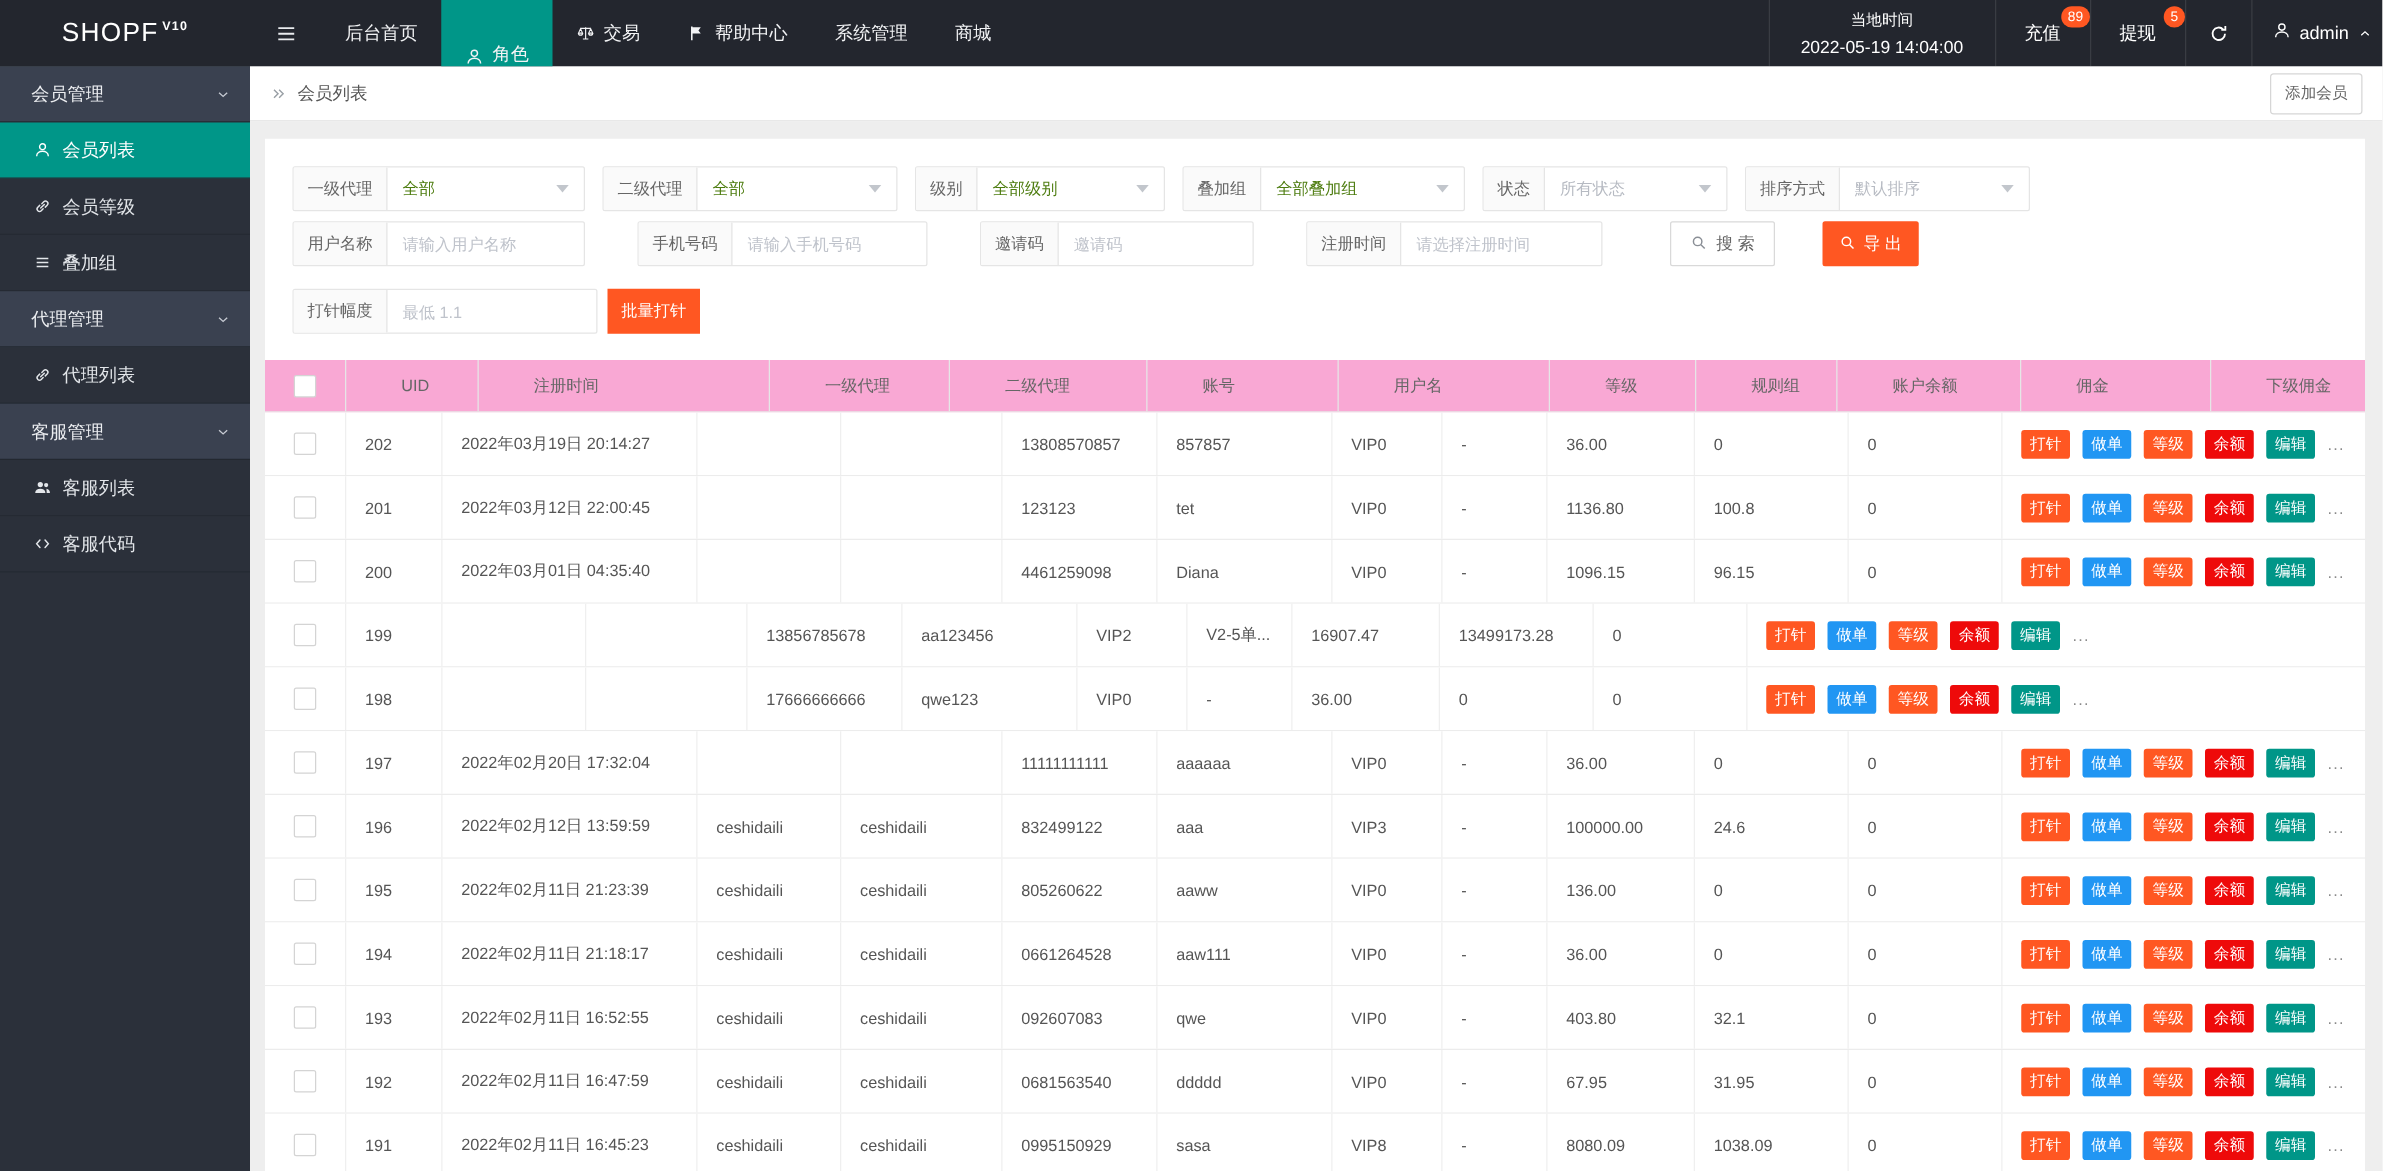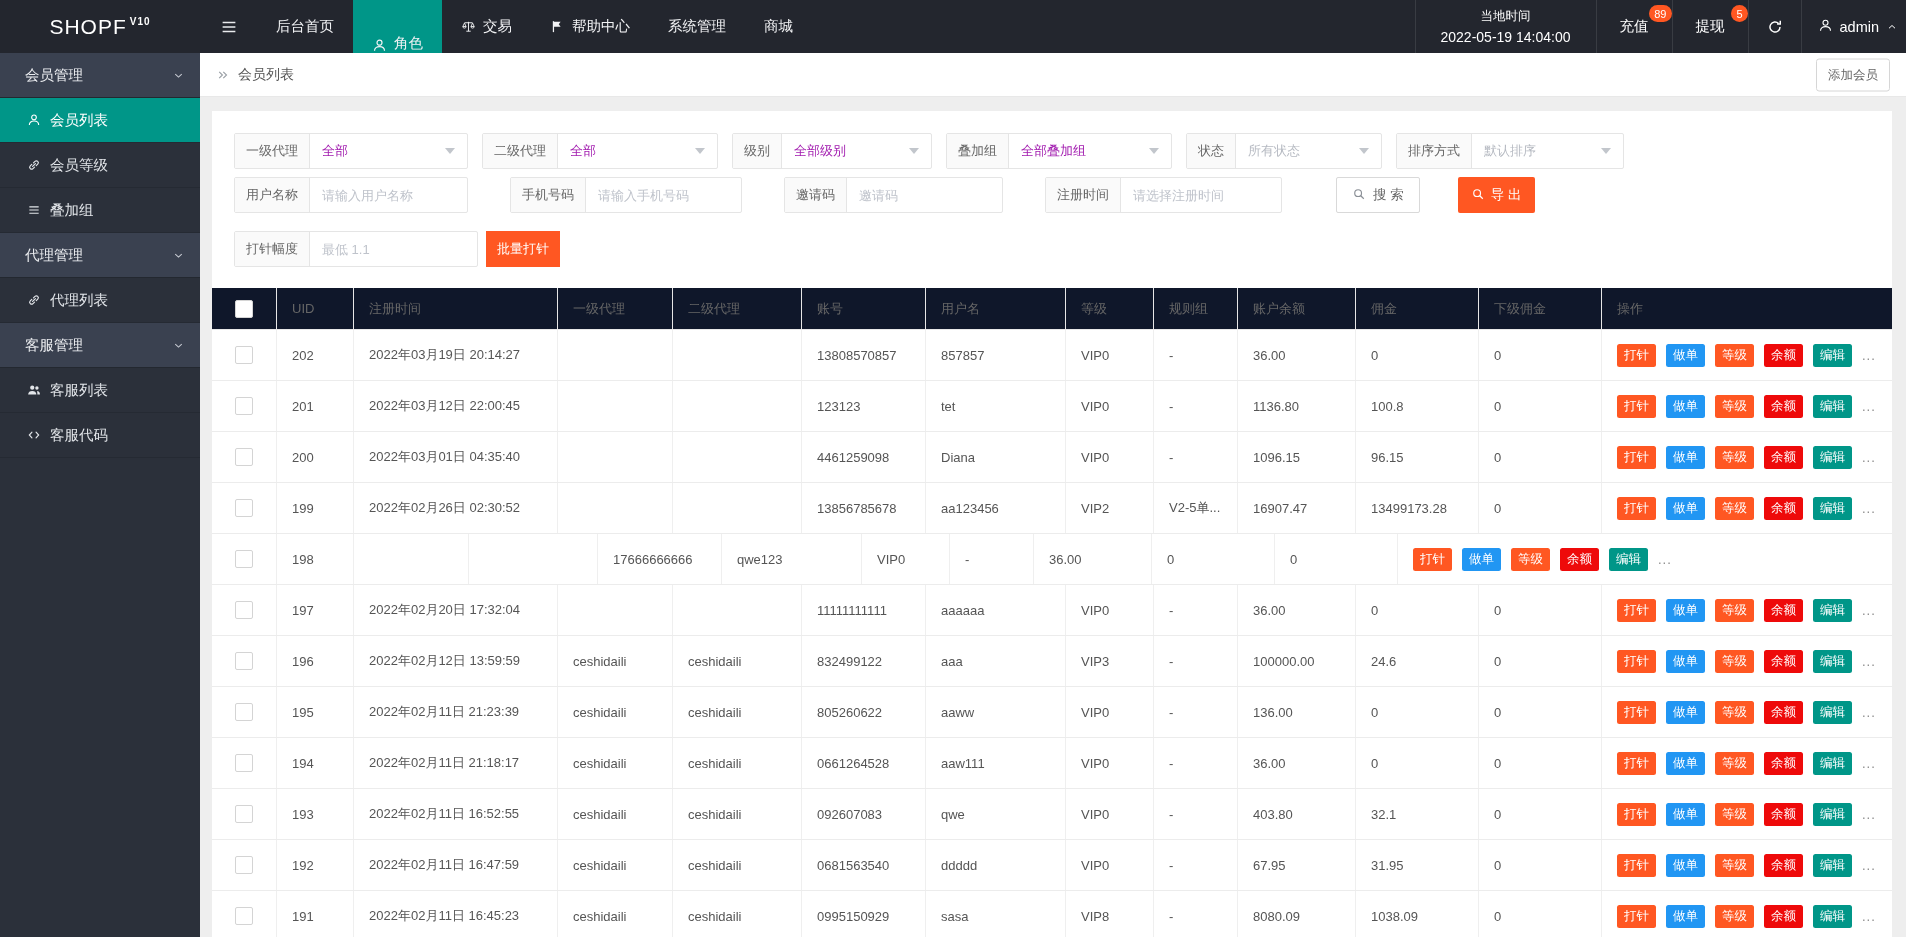--- a/index.html
+++ b/index.html
@@ -50,37 +50,37 @@
   .content { padding:14px 14px 0 12px; height:calc(100% - 44px); }
   .card { background:#fff; min-height:1100px; }
 
   
   .filters { padding:22px 20px 0 22px; }
   .frow { display:flex; align-items:center; margin-bottom:8px; }
   .frow.frow2 { margin-bottom:18px;gap:28px; }
   .frow.frow3 { margin-bottom:0; }
   .fbox { display:flex; align-items:stretch; height:36px; border:1px solid #e5e5e5; border-radius:2px; margin-right:14px; background:#fff; }
   .fbox-label { display:flex; align-items:center; padding:0 11px; background:#fafafa; border-right:1px solid #e5e5e5; color:#666; font-size:13px; white-space:nowrap; }
-  .fbox-value { display:flex; align-items:center; padding:0 12px; color:#a21caf; font-size:13px; flex:1; white-space:nowrap; overflow:hidden; }
+  .fbox-value { display:flex; align-items:center; padding:0 12px; color:#4d7c0f; font-size:13px; flex:1; white-space:nowrap; overflow:hidden; }
   .fbox-value.muted { color:#b6bac2; }
   .caret { align-self:center; margin-right:12px; width:0; height:0; border-left:5px solid transparent; border-right:5px solid transparent; border-top:6px solid #c2c6cc; flex-shrink:0; }
   .fbox-input { border:0; outline:0; flex:1; padding:0 12px; font-size:13px; color:#333; font-family:inherit; background:transparent; min-width:0; }
   .fbox-input::placeholder { color:#bfc3cb; }
   .sel-0{width:234px}.sel-1{width:236px}.sel-2{width:200px}.sel-3{width:226px}.sel-4{width:196px}.sel-5{width:228px}
   .inp-0{width:234px}.inp-1{width:232px}.inp-2{width:219px}.inp-3{width:237px}
   .search-btn { height:36px; padding:0 15px; margin-left:12px; background:#fff; border:1px solid #d9d9d9; border-radius:2px; color:#666; font-size:13.5px; display:flex; align-items:center; gap:7px; cursor:pointer; font-family:inherit; }
   .search-btn svg { width:14px; height:14px; color:#8a8f96; }
   .export-btn { height:36px; padding:0 13px; margin-left:10px; background:#ff5722; border:0; border-radius:2px; color:#fff; font-size:13.5px; display:flex; align-items:center; gap:6px; cursor:pointer; font-family:inherit; }
   .export-btn svg { width:14px; height:14px; }
   .inject-box { width:244px; margin-right:8px; }
   .batch-btn { height:36px; padding:0 11px; background:#ff5722; border:0; border-radius:0; color:#fff; font-size:13px; cursor:pointer; font-family:inherit; }
 
   
   .table { margin-top:21px; }
-  .thead { display:flex; height:42px; background:#0f172a; border-bottom:1px solid #e8e8e8; }
+  .thead { display:flex; height:42px; background:#f9a8d4; border-bottom:1px solid #e8e8e8;gap:29px; }
   .th { display:flex; align-items:center; height:100%; padding-left:15px; border-right:1px solid #e6e6e6; color:#666; font-size:13px; white-space:nowrap; overflow:hidden; }
   .tr { display:flex; height:51px; border-bottom:1px solid #ececec; background:#fff; }
   .td { display:flex; align-items:center; padding-left:15px; border-right:1px solid #efefef; color:#555; font-size:13px; white-space:nowrap; overflow:hidden; }
   .th:last-child, .td:last-child { border-right:0; }
   .c0 { width:65px; justify-content:center; padding-left:0; flex-shrink:0; }
   .c1{width:77px;flex-shrink:0}.c2{width:204px;flex-shrink:0}.c3{width:115px;flex-shrink:0}
   .c4{width:129px;flex-shrink:0}.c5{width:124px;flex-shrink:0}.c6{width:140px;flex-shrink:0}
   .c7{width:88px;flex-shrink:0}.c8{width:84px;flex-shrink:0}.c9{width:118px;flex-shrink:0}
   .c10{width:123px;flex-shrink:0}.c11{width:123px;flex-shrink:0}
   .c12 { flex:1; }
@@ -524,23 +524,20 @@
                 <span class="more">...</span>
               </div>
             </div>
             <div class="tr">
               <div class="td c0">
                 <span class="checkbox"></span>
               </div>
               <div class="td c1">
                 <span>199</span>
               </div>
-              <div class="td c2">
-                <span>2022年02月26日 02:30:52</span>
-              </div>
               <div class="td c3">
                 <span></span>
               </div>
               <div class="td c4">
                 <span></span>
               </div>
               <div class="td c5">
                 <span>13856785678</span>
               </div>
               <div class="td c6">

